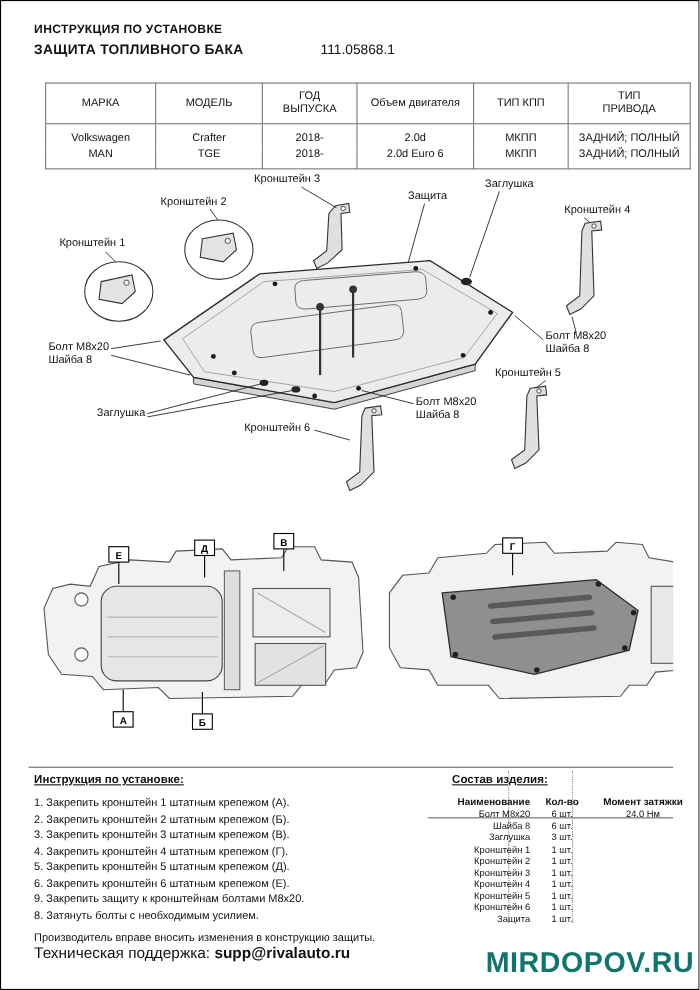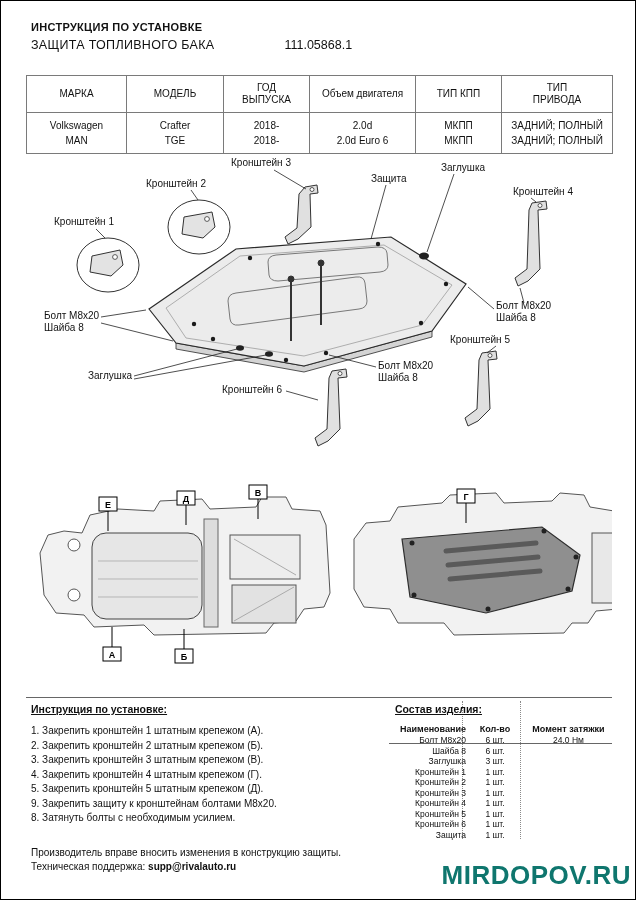--- a/index.html
+++ b/index.html
@@ -5,24 +5,24 @@
   html,body{margin:0;padding:0;background:#e9e9e9;}
   .page{
     position:relative;width:634px;height:898px;background:#ffffff;
     border:1px solid #000000;overflow:hidden;
     font-family:"Liberation Sans","DejaVu Sans",sans-serif;color:#111;
   }
   
   .hdr{position:absolute;left:30px;top:20px;}
   .hdr-line1{font-size:11px;font-weight:700;letter-spacing:.3px;}
   .hdr-line2{margin-top:5px;display:flex;align-items:baseline;}
-  .doc-title{font-size:12.5px;font-weight:400;letter-spacing:.3px;}
+  .doc-title{font-size:12.5px;font-weight:700;letter-spacing:.3px;}
   .part-no{font-size:12.5px;font-weight:400;margin-left:70px;}
   
-  .spec{position:absolute;left:25px;top:74px;width:586px;border-collapse:collapse;table-layout:fixed;border-radius:24px;}
+  .spec{position:absolute;left:40px;top:74px;width:586px;border-collapse:collapse;table-layout:fixed;border-radius:24px;}
   .spec th,.spec td{border:1px solid #7a7a7a;text-align:center;font-weight:400;}
   .spec th{font-size:10px;padding:4px 2px;white-space:pre-line;line-height:1.25;height:28px;vertical-align:middle;}
   .spec td{font-size:10px;padding:3px 2px;line-height:1.3;vertical-align:middle;}
   .spec tbody tr.r1 td{border-bottom:none;padding-top:6px;padding-bottom:1px;}
   .spec tbody tr.r2 td{border-top:none;padding-top:1px;padding-bottom:6px;}
   
   .diagram{position:absolute;left:25px;top:156px;width:586px;height:306px;}
   .diagram svg{position:absolute;left:0;top:0;}
   .dlabel{position:absolute;font-size:10px;line-height:11.5px;white-space:nowrap;}
   .dlabel span{display:block;}
@@ -32,32 +32,32 @@
   .hr-main{position:absolute;left:25px;top:696px;width:586px;border-top:1px solid #666;}
   .parts-hr{position:absolute;left:388px;top:742px;width:223px;border-top:1px solid #666;}
   .dot-v1{position:absolute;left:461px;top:700px;height:138px;border-left:1px dotted #8a8a8a;}
   .dot-v2{position:absolute;left:519px;top:700px;height:138px;border-left:1px dotted #8a8a8a;}
   
   .instructions{position:absolute;left:30px;top:702px;width:350px;}
   .sec-title{font-size:10.5px;font-weight:700;text-decoration:underline;}
   .steps{margin-top:9px;}
   .step{font-size:10px;line-height:14.5px;}
   
-  .parts{position:absolute;left:392px;top:702px;width:223px;}
+  .parts{position:absolute;left:408px;top:702px;width:223px;}
   .parts .sec-title{margin-left:2px;}
   .parts-table{width:100%;border-collapse:collapse;margin-top:8px;}
   .parts-table th{font-size:9px;font-weight:700;padding:1px 3px;white-space:nowrap;}
   .parts-table td{font-size:8.5px;padding:0 3px;line-height:10.5px;white-space:nowrap;}
   .pt-name{text-align:right;width:70px;}
   .pt-qty{text-align:center;width:46px;}
   .pt-tq{text-align:center;}
   
   .footer{position:absolute;left:30px;top:845px;}
   .foot1{font-size:10px;line-height:13px;}
-  .foot2{font-size:10px;line-height:15px;}
+  .foot2{font-size:14px;line-height:15px;}
   .foot2 b{font-weight:700;}
   .watermark{
     position:absolute;right:4px;bottom:8px;
     font-size:26px;font-weight:800;letter-spacing:.5px;
     color:#0f766e;
   }
   
   .ln{stroke:#222;stroke-width:.8;}
   .flag-t{font-size:9px;font-weight:700;font-family:"Liberation Sans",sans-serif;}
 </style>
@@ -298,20 +298,21 @@
   <div class="dot-v2"></div>
 
   <div class="instructions">
     <div class="sec-title">Инструкция по установке:</div>
     <div class="steps">
       <div class="step">1. Закрепить кронштейн 1 штатным крепежом (А).</div>
       <div class="step">2. Закрепить кронштейн 2 штатным крепежом (Б).</div>
       <div class="step">3. Закрепить кронштейн 3 штатным крепежом (В).</div>
       <div class="step">4. Закрепить кронштейн 4 штатным крепежом (Г).</div>
       <div class="step">5. Закрепить кронштейн 5 штатным крепежом (Д).</div>
+      <div class="step">6. Закрепить кронштейн 6 штатным крепежом (Е).</div>
       <div class="step">9. Закрепить защиту к кронштейнам болтами М8х20.</div>
       <div class="step">8. Затянуть болты с необходимым усилием.</div>
     </div>
   </div>
 
   <div class="parts">
     <div class="sec-title">Состав изделия:</div>
     <table class="parts-table">
       <thead>
         <tr>

